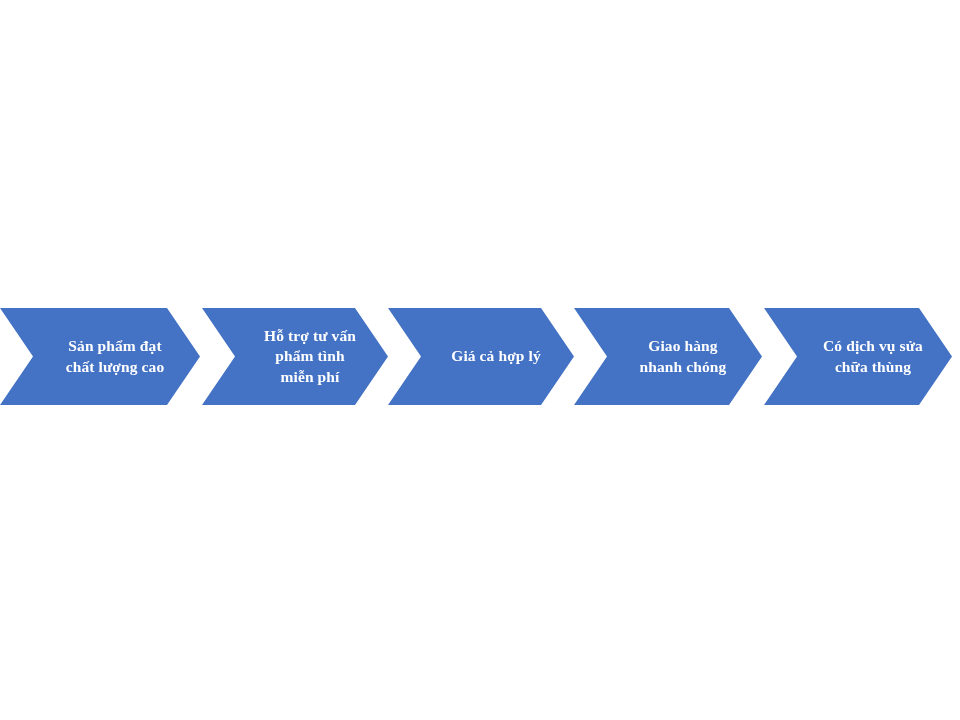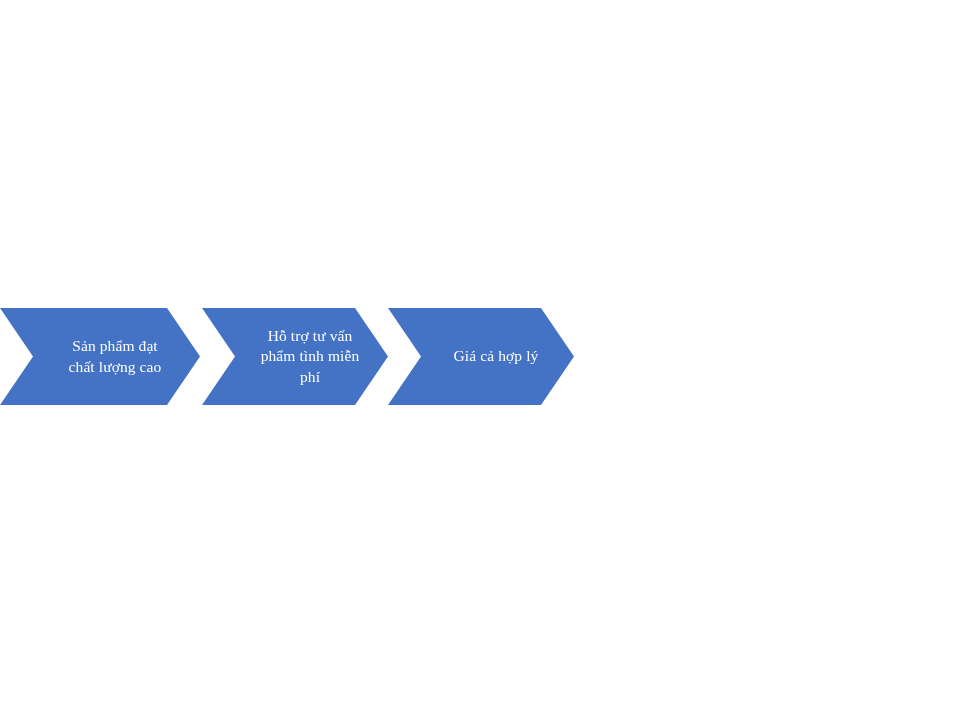--- a/index.html
+++ b/index.html
@@ -16,20 +16,21 @@
     position: relative;
   }
 
   #canvas {
     position: absolute;
     left: 0;
     top: 0;
     width: 960px;
     height: 696px;
     background: #ffffff;
+    font-weight: bold;
   }
 
   
   #chevron-strip {
     position: absolute;
     left: 0;
     top: 308px;
     width: 960px;
     height: 97px;
   }
@@ -86,17 +87,23 @@
     </div>
 
     <div class="chevron" style="left:202px; width:186px;">
       <span class="chevron-label">Hỗ trợ tư vấn phẩm tình miễn phí</span>
     </div>
 
     <div class="chevron" style="left:388px; width:186px;align-items:center;">
       <span class="chevron-label">Giá cả hợp lý</span>
     </div>
 
+    <div class="chevron" style="left:574px; width:188px;">
+      <span class="chevron-label">Giao hàng nhanh chóng</span>
+    </div>
 
+    <div class="chevron" style="left:764px; width:188px;">
+      <span class="chevron-label">Có dịch vụ sửa chữa thùng</span>
+    </div>
 
   </div>
 
 </div>
 
 </body></html>

